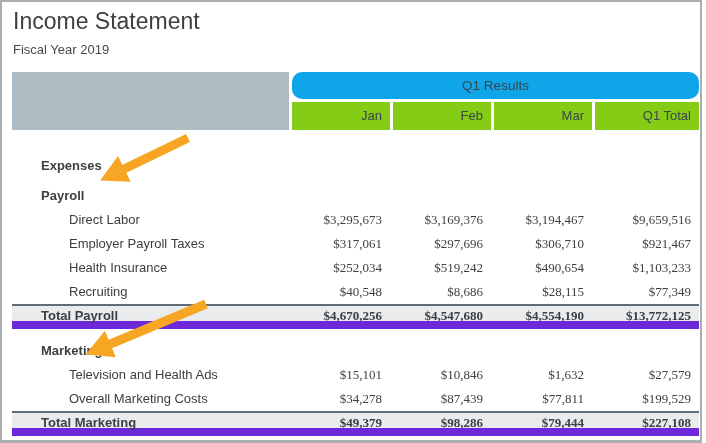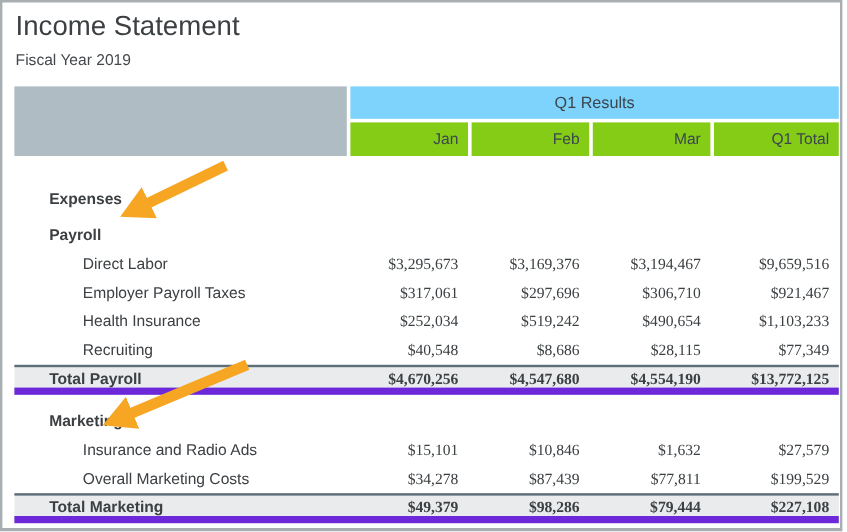--- a/index.html
+++ b/index.html
@@ -9,30 +9,30 @@
     border:2px solid #a9aeb2; border-bottom-width:3px; background:#fff;
     font-family:"Liberation Sans", sans-serif; color:#3c4043;
   }
   .page-title { font-size:23px; font-weight:400; margin:0; padding:6px 0 0 11px; color:#3c4043; }
   .page-subtitle { font-size:13px; margin:7px 0 0; padding-left:11px; color:#45494e; }
 
   .tbl { margin:15px 0 0 10px; width:687px; font-size:13px; }
 
   .hdr { display:grid; grid-template-columns:277px 407px; grid-template-rows:27px 28px; gap:3px; color:#3b464e; }
   .hdr-left  { grid-row:1 / 3; grid-column:1; background:#b0bcc3; }
-  .hdr-group { grid-column:2; grid-row:1; background:#7dd3fc; display:flex; align-items:center; justify-content:center; font-size:13.5px; }
+  .hdr-group { grid-column:2; grid-row:1; background:#0ea5e9; display:flex; align-items:center; justify-content:center; font-size:13.5px;border-radius:10px; }
   .hdr-cols  { grid-column:2; grid-row:2; display:grid; grid-template-columns:98px 98px 98px 104px; gap:3px; }
   .hdr-col   { background:#84cc16; text-align:right; line-height:28px; padding-right:8px; }
 
   .row { display:grid; grid-template-columns:277px 101px 101px 101px 107px; height:24px; line-height:24px; }
   .row .lbl { padding-left:29px; white-space:nowrap; }
   .row.item .lbl { padding-left:57px; font-weight:400; }
   .row .val { text-align:right; padding-right:8px; white-space:nowrap;font-family:Liberation Serif, serif; }
   .row.section { font-weight:bold; }
-  .row.total { font-weight:bold; background:#e9ebec; border-top:2px solid #5f6d78; border-bottom:6px solid #6d28d9; height:25px; line-height:20px; }
+  .row.total { font-weight:bold; background:#e9ebec; border-top:2px solid #5f6d78; border-bottom:8px solid #6d28d9; height:25px; line-height:20px; }
   .mt8 { margin-top:24px; } .mt6 { margin-top:6px; } .mt10 { margin-top:10px; }
 
   .arrow-overlay { position:absolute; top:0; left:0; pointer-events:none; }
 </style>
 </head>
 <body>
 
 <div class="frame">
 
   <h1 class="page-title">Income Statement</h1>
@@ -98,21 +98,21 @@
       <div class="val">$4,547,680</div>
       <div class="val">$4,554,190</div>
       <div class="val">$13,772,125</div>
     </div>
 
     <div class="row section mt10">
       <div class="lbl">Marketing</div>
     </div>
 
     <div class="row item">
-      <div class="lbl">Insurance and Radio Ads</div>
+      <div class="lbl">Television and Health Ads</div>
       <div class="val">$15,101</div>
       <div class="val">$10,846</div>
       <div class="val">$1,632</div>
       <div class="val">$27,579</div>
     </div>
 
     <div class="row item">
       <div class="lbl">Overall Marketing Costs</div>
       <div class="val">$34,278</div>
       <div class="val">$87,439</div>

